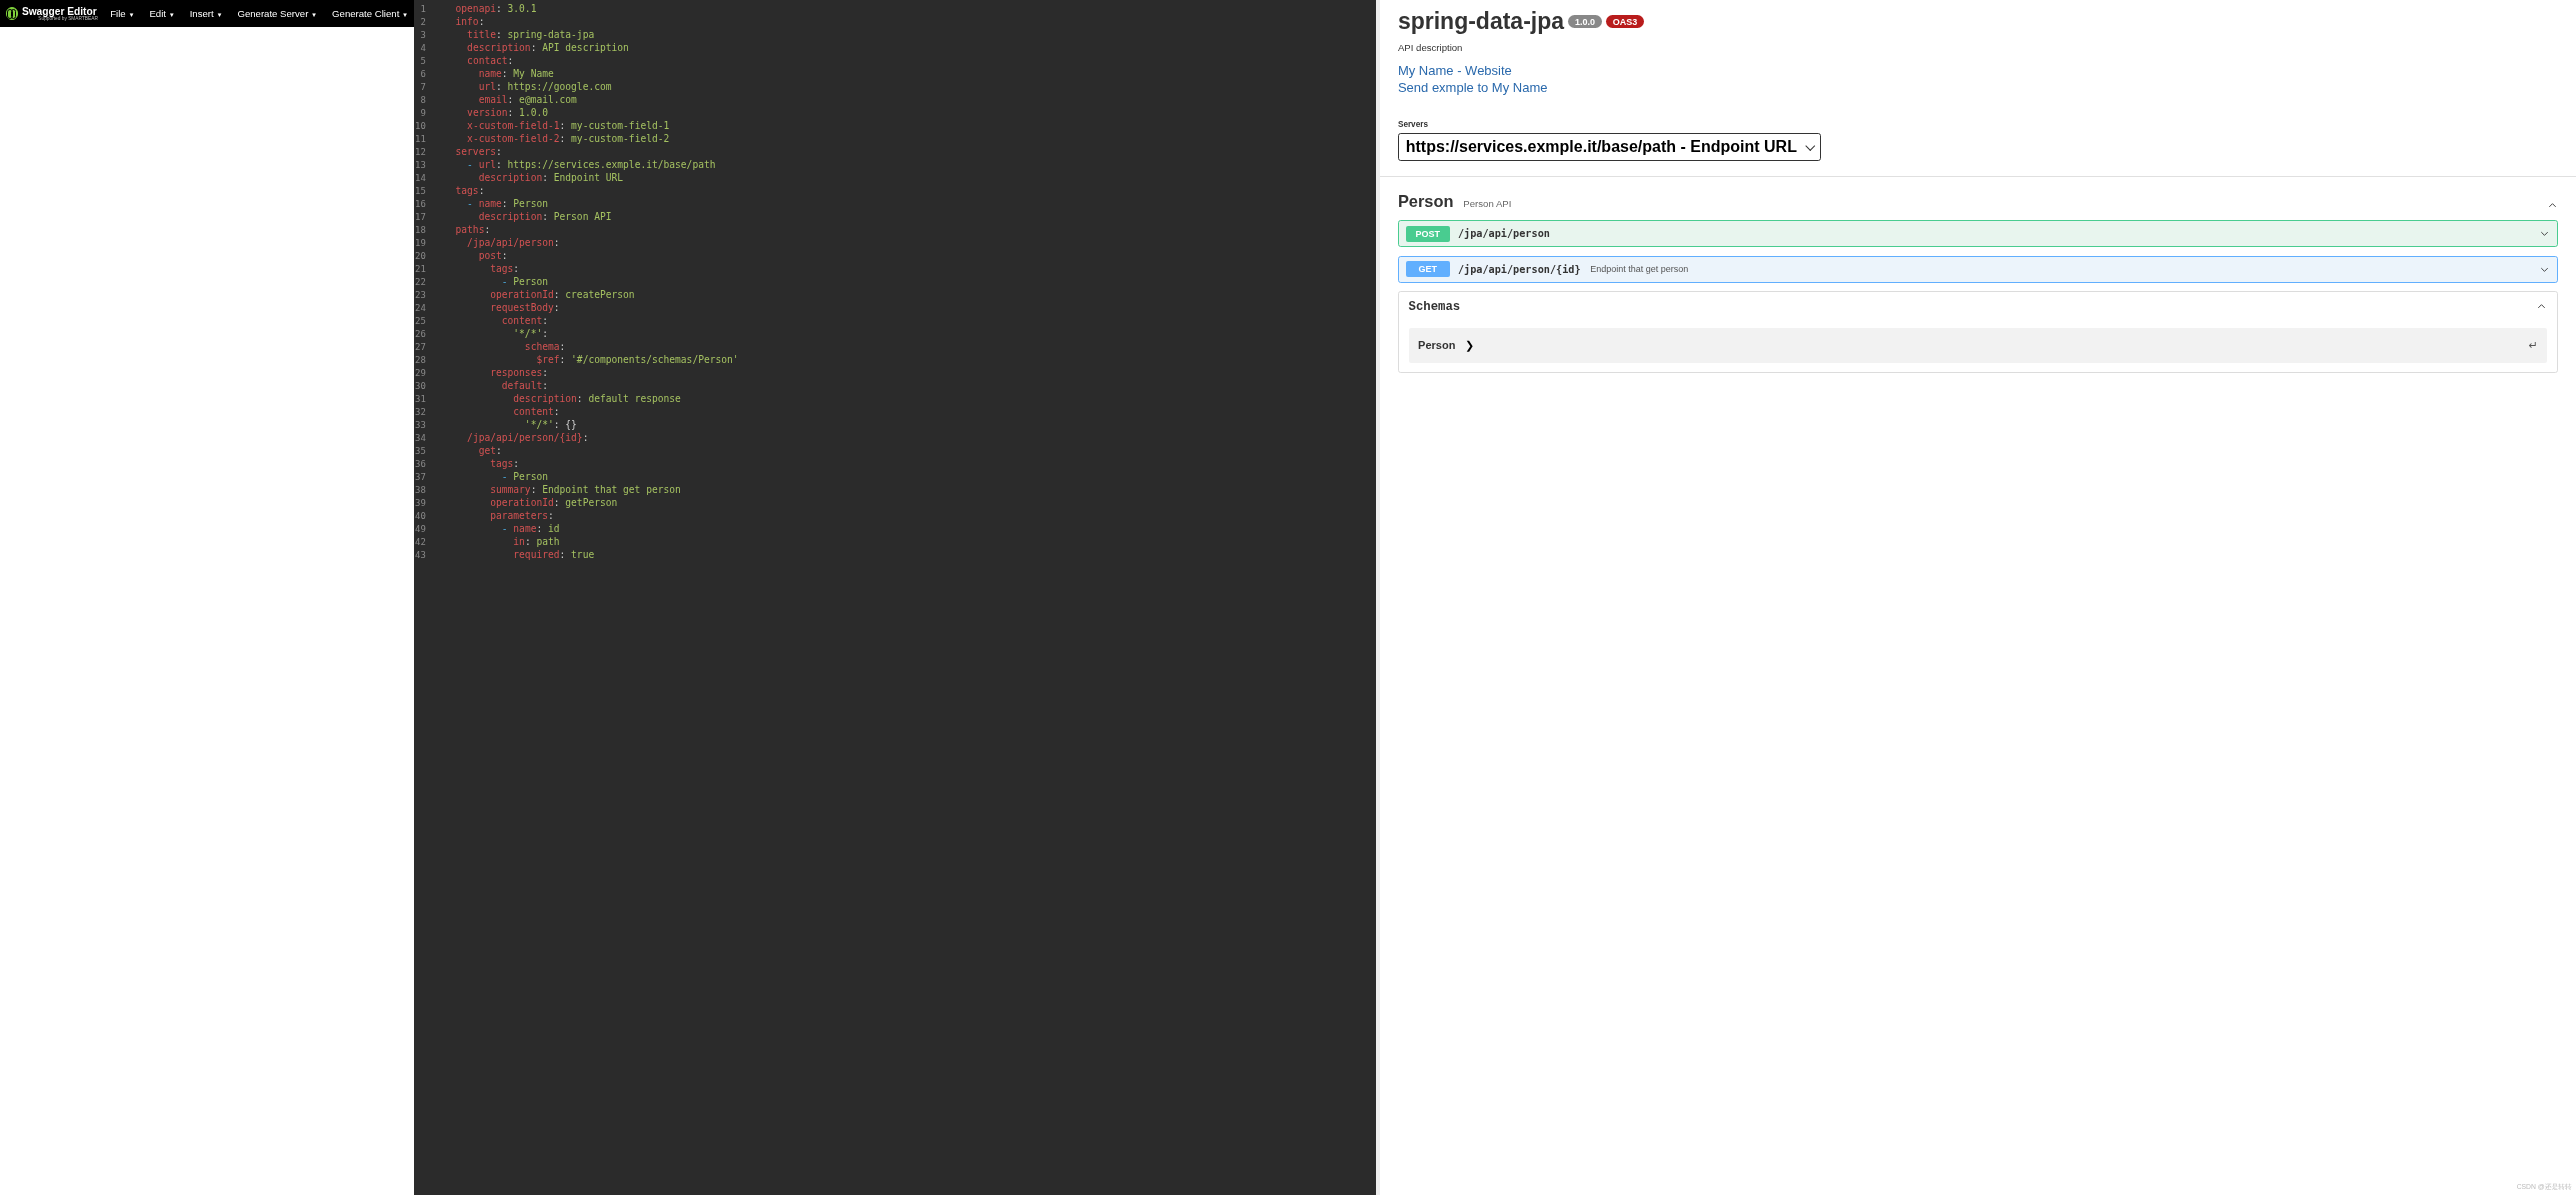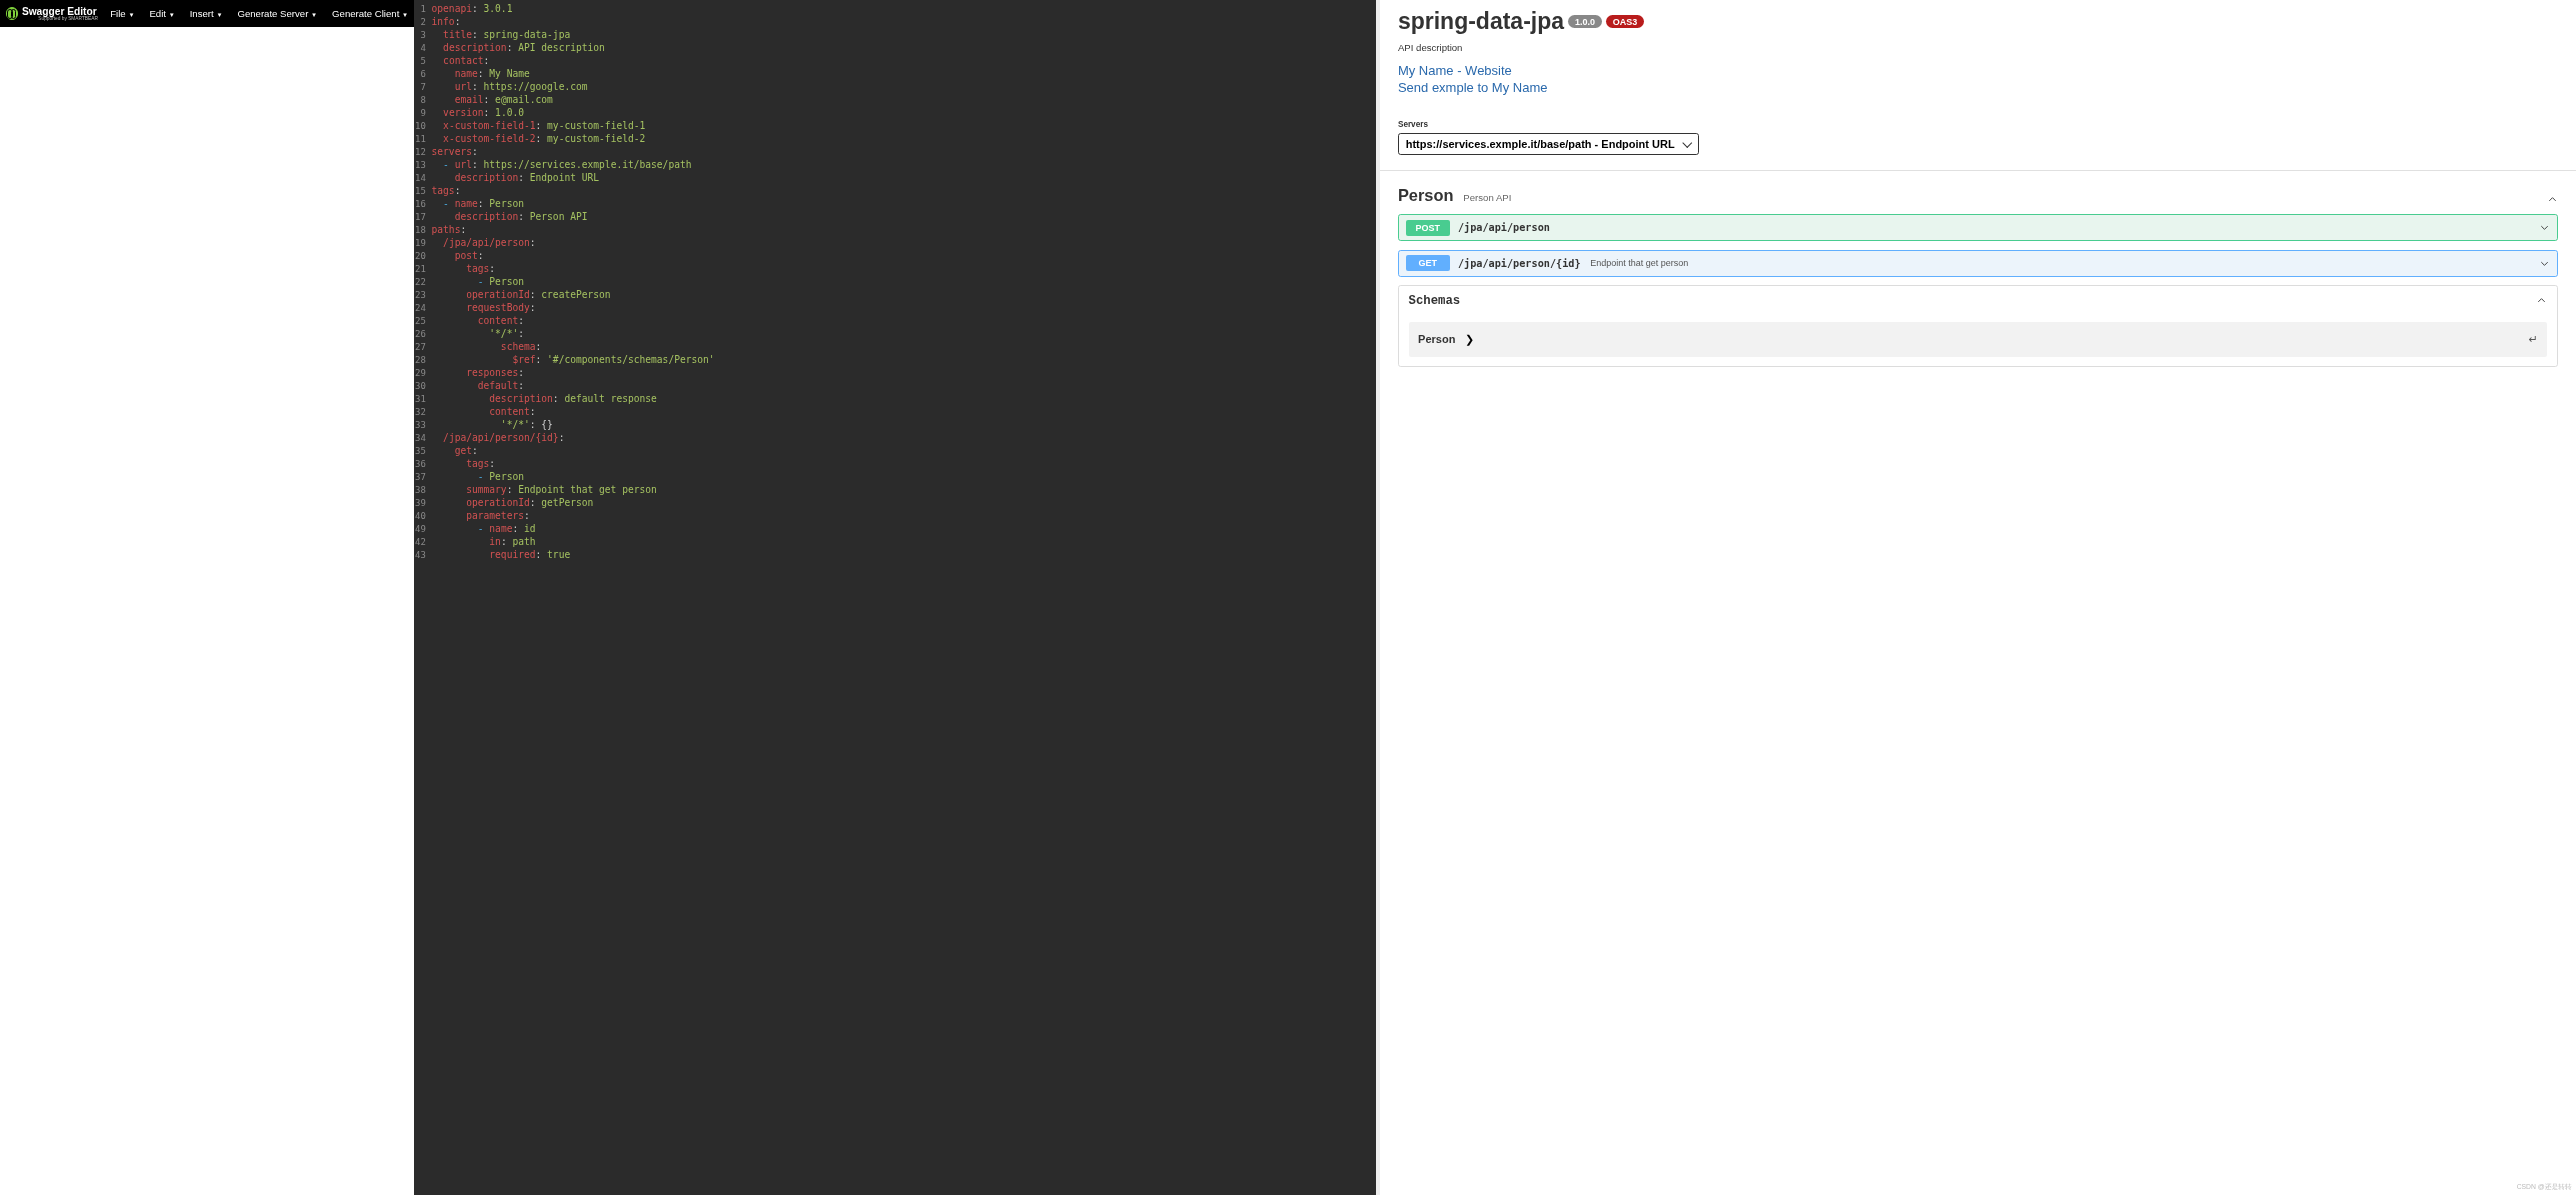--- a/index.html
+++ b/index.html
@@ -20,41 +20,41 @@
 .menu-caret { font-size:6.1px; margin-left:2.7px; }
 
 
 .main { flex:1; display:flex; min-height:0; }
 
 
 .editor { width:44.5%; background:#2b2b2b; color:#ccc; font-family: "SF Mono", Menlo, Consolas, monospace; font-size:9.6px; line-height:1.35; overflow:auto; position:relative; }
 .gutter { position:absolute; left:0; top:2.7px; width:15px; text-align:right; color:#888; font-size:9px; }
 .gutter div { height:13px; padding-right:2.7px; }
 .code { padding:2.7px 0 2.7px 18px; white-space:pre; }
-.code-line { height:13px; }
+.code-line { height:13px;margin-left:24px; }
 .k-key { color:#d25252; }
 .k-str { color:#a5c261; }
 .k-ind { color:#4aa6d9; }
 .k-pun { color:#ccc; }
 .k-num { color:#a5c261; }
 
 
 .splitter { width:4.1px; background:#eee; cursor:col-resize; }
 
 
 .preview { flex:1; overflow:auto; padding: 8.2px 18px 13.7px 18px; }
 .title-row { display:flex; align-items:center; gap:4.1px; margin-bottom:6.8px; }
 .ptitle { font-size:23px; font-weight:700; color:#333; }
 .badge { font-size:9px; color:#fff; border-radius:8.2px; padding:1.4px 6.8px; font-weight:600; }
 .badge-ver { background:#888; }
 .badge-oas { background:#b91c1c; }
 .pdesc { font-size:9.6px; color:#333; margin:6.8px 0 9.6px 0; }
 .plink { display:block; font-size:13px; color:#2a69ac; text-decoration:none; margin-bottom:2.7px; cursor:pointer; }
 .servers-lbl { font-size:8.2px; font-weight:700; color:#333; margin-top:24.6px; margin-bottom:4.1px; }
-.server-sel { border:1.4px solid #333; border-radius:2.7px; padding:4.1px 23px 4.1px 6.8px; font-size:11px; font-weight:600; background:#fff; position:relative; display:inline-block; min-width:219px; cursor:pointer; }
+.server-sel { border:1.4px solid #333; border-radius:2.7px; padding:4.1px 23px 4.1px 6.8px; font-size:16px; font-weight:600; background:#fff; position:relative; display:inline-block; min-width:219px; cursor:pointer; }
 .server-sel::after { content:""; position:absolute; right:6.8px; top:50%; width:5.5px; height:5.5px; border-right:1.4px solid #333; border-bottom:1.4px solid #333; transform:translateY(-70%) rotate(45deg); }
 
 .sep { height:0.7px; background:#e0e0e0; margin:15px -18px; }
 
 .tag-row { display:flex; align-items:flex-end; justify-content:space-between; margin-bottom:9.6px; cursor:pointer; }
 .tag-name { font-size:16.4px; font-weight:700; color:#333; }
 .tag-desc { font-size:9.6px; color:#666; margin-left:6.8px; }
 .chev { width:11px; height:11px; display:inline-block; }
 .chev svg { width:100%; height:100%; stroke:#333; stroke-width:2; fill:none; }
 

